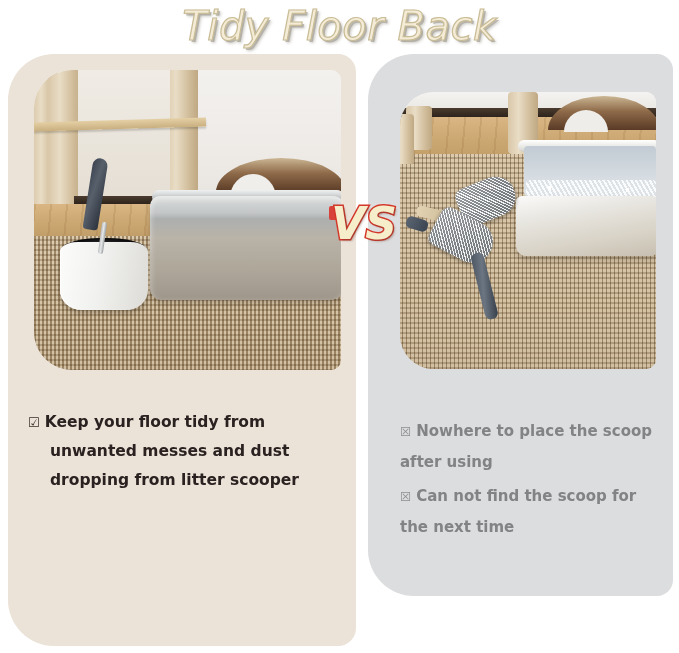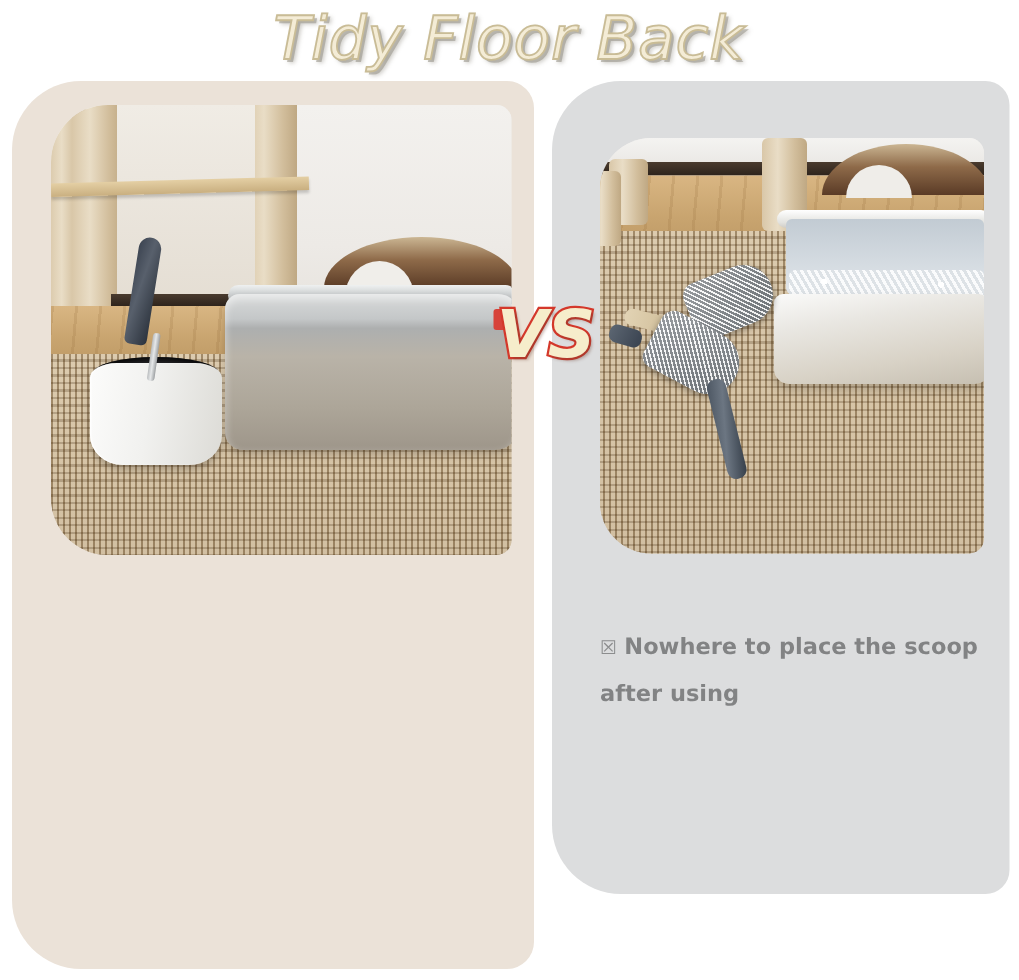--- a/index.html
+++ b/index.html
@@ -346,17 +346,19 @@
 
   <div class="ph-layer scoop-blade" style="left:32px;top:124px;width:62px;height:42px;transform:rotate(28deg);border-radius:10px 22px 22px 8px;"></div>
   <div class="ph-layer" style="left:78px;top:160px;width:13px;height:68px;background:linear-gradient(100deg,#4A5460,#6C7682 45%,#333C47);border-radius:6px;transform:rotate(-14deg);"></div>
 </div>
 
 <div id="vs-badge">
   <span id="vs-text">VS</span>
 </div>
 
 <ul class="bullet-list" id="list-good">
+  <li class="bullet-item"><span class="box-glyph">☑</span><span>Keep your floor tidy from unwanted messes and dust dropping from litter scooper</span></li>
 </ul>
 
 <ul class="bullet-list" id="list-bad">
   <li class="bullet-item"><span class="box-glyph">☒</span><span>Nowhere to place the scoop after using</span></li>
+  <li class="bullet-item"><span class="box-glyph">☒</span><span>Can not find the scoop for the next time</span></li>
 </ul>
 
 </body></html>

